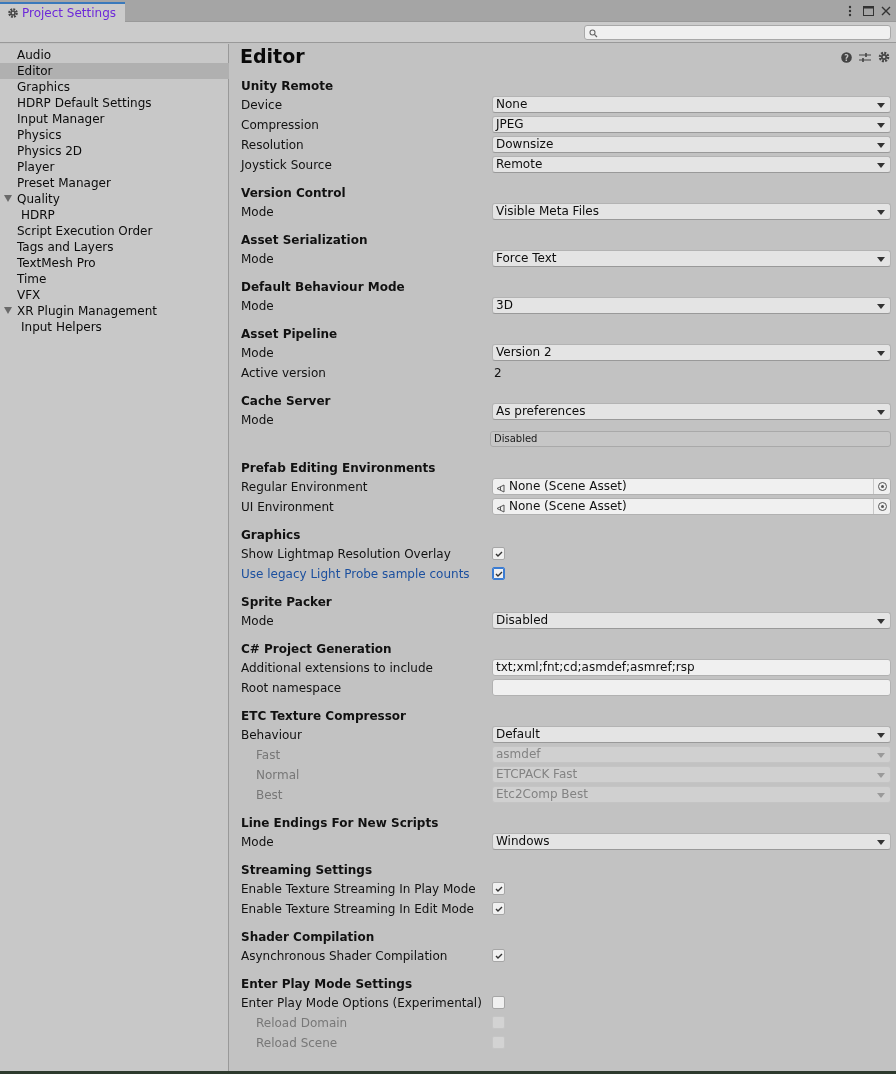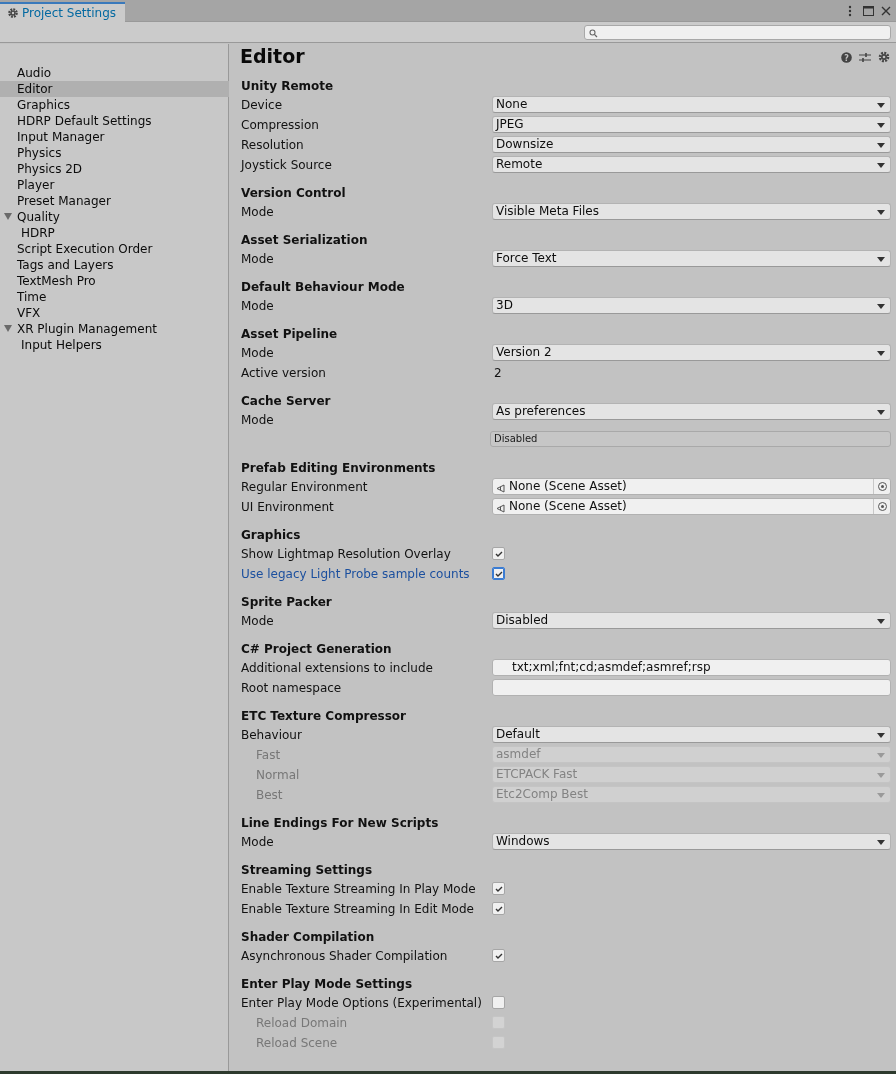--- a/index.html
+++ b/index.html
@@ -1,33 +1,33 @@
 <!DOCTYPE html>
 <html><head>
 <meta charset="utf-8">
 <style>
   * { box-sizing: border-box; margin: 0; padding: 0; }
   html, body { width: 896px; height: 1074px; overflow: hidden; background: #c2c2c2; }
   body { font-family: "DejaVu Sans", "Liberation Sans", sans-serif; font-size: 12px; color: #090909; position: relative; }
 
   
   .tabbar { position: absolute; left: 0; top: 0; width: 896px; height: 22px; background: #a5a5a5; border-bottom: 1px solid #999; }
-  .tab { position: absolute; left: 0; top: 2px; height: 20px; width: 125px; background: #cbcbcb; border-top: 2px solid #3a79bb; display: flex; align-items: center; padding-left: 6px; font-size: 12px; color: #0369a1; }
+  .tab { position: absolute; left: 0; top: 2px; height: 20px; width: 125px; background: #cbcbcb; border-top: 2px solid #3a79bb; display: flex; align-items: center; padding-left: 6px; font-size: 12px; color: #6d28d9; }
   .tab .gear { width: 13px; height: 13px; margin-right: 3px; display: inline-flex; align-items: center; justify-content: center; }
   .win-ctrls { position: absolute; right: 4px; top: 3px; display: flex; gap: 6px; align-items: center; height: 16px; }
   .win-ctrls span { display: inline-flex; align-items: center; justify-content: center; width: 12px; height: 14px; color: #222; font-size: 13px; }
 
   
   .toolbar { position: absolute; left: 0; top: 22px; width: 896px; height: 21px; background: #cbcbcb; border-bottom: 1px solid #999; }
   .search { position: absolute; left: 584px; top: 3px; width: 307px; height: 15px; background: #f0f0f0; border: 1px solid #a8a8a8; border-radius: 3px; }
   .search .mag { position: absolute; left: 4px; top: 1px; width: 9px; height: 9px; }
 
   
   .sidebar { position: absolute; left: 0; top: 44px; width: 229px; height: 1030px; background: #c8c8c8; border-right: 1px solid #999; }
-  .side-item { position: absolute; left: 0; width: 229px; height: 16px; line-height: 16px; padding-left: 17px; font-size: 12px; color: #0b0b0b; white-space: nowrap; margin-top: 18px; }
+  .side-item { position: absolute; left: 0; width: 229px; height: 16px; line-height: 16px; padding-left: 17px; font-size: 12px; color: #0b0b0b; white-space: nowrap; }
   .side-item.child { padding-left: 21px; }
   .side-item.selected { background: #b0b0b0; }
   .side-item .tri { position: absolute; left: 4px; top: 4px; width: 0; height: 0; border-left: 4px solid transparent; border-right: 4px solid transparent; border-top: 7px solid #6a6a6a; }
 
   
   .main { position: absolute; left: 230px; top: 44px; width: 666px; height: 1030px; background: #c2c2c2; }
   .page-title { position: absolute; left: 10px; top: 1px; font-size: 19px; font-weight: bold; color: #0a0a0a; }
   .head-icons { position: absolute; right: 6px; top: 7px; display: flex; gap: 7px; }
   .head-icons span { width: 12px; height: 12px; display: inline-flex; align-items: center; justify-content: center; }
 
@@ -35,21 +35,21 @@
   .label { position: absolute; left: 11px; font-size: 12px; color: #111; height: 16px; line-height: 16px; white-space: nowrap; }
   .label.indent { left: 26px; }
   .label.disabled { color: #777; }
   .label.link { color: #1b4f9e; }
 
   .dropdown { position: absolute; left: 262px; width: 399px; height: 17px; background: #e4e4e4; border: 1px solid #b3b3b3; border-bottom-color: #999; border-radius: 3px; padding-left: 3px; line-height: 15px; font-size: 12px; color: #0d0d0d; }
   .dropdown .arrow { position: absolute; right: 5px; top: 6px; width: 0; height: 0; border-left: 4px solid transparent; border-right: 4px solid transparent; border-top: 5px solid #333; }
   .dropdown.disabled { background: #d0d0d0; color: #838383; border-color: #c4c4c4; }
   .dropdown.disabled .arrow { border-top-color: #9a9a9a; }
 
-  .textfield { position: absolute; left: 262px; width: 399px; height: 17px; background: #f0f0f0; border: 1px solid #b1b1b1; border-radius: 3px; padding-left: 19px; line-height: 15px; font-size: 12px; color: #111; }
+  .textfield { position: absolute; left: 262px; width: 399px; height: 17px; background: #f0f0f0; border: 1px solid #b1b1b1; border-radius: 3px; padding-left: 3px; line-height: 15px; font-size: 12px; color: #111; }
   .helpbox { position: absolute; left: 260px; width: 401px; height: 16px; background: #c6c6c6; border: 1px solid #a9a9a9; border-radius: 3px; padding-left: 3px; line-height: 14px; font-size: 10px; color: #1a1a1a; }
   .objfield { position: absolute; left: 262px; width: 399px; height: 17px; background: #f0f0f0; border: 1px solid #b1b1b1; border-radius: 3px; padding-left: 16px; line-height: 15px; font-size: 12px; color: #111; }
   .objfield .uicon { position: absolute; left: 3px; top: 3px; width: 9px; height: 9px; }
   .objfield .picker { position: absolute; right: 0; top: 0; width: 17px; height: 15px; border-left: 1px solid #c8c8c8; display: flex; align-items: center; justify-content: center; }
   .objfield .picker i { display: block; width: 9px; height: 9px; border: 1px solid #555; border-radius: 50%; position: relative; }
   .objfield .picker i::after { content: ""; position: absolute; left: 2px; top: 2px; width: 3px; height: 3px; background: #555; border-radius: 50%; }
 
   .checkbox { position: absolute; left: 262px; width: 13px; height: 13px; background: #f0f0f0; border: 1px solid #a6a6a6; border-radius: 2px; }
   .checkbox.focus { border-color: #3b7cd2; border-width: 1px; box-shadow: 0 0 0 1px #3b7cd2 inset; }
   .checkbox.disabled { background: #d3d3d3; border-color: #c5c5c5; }

